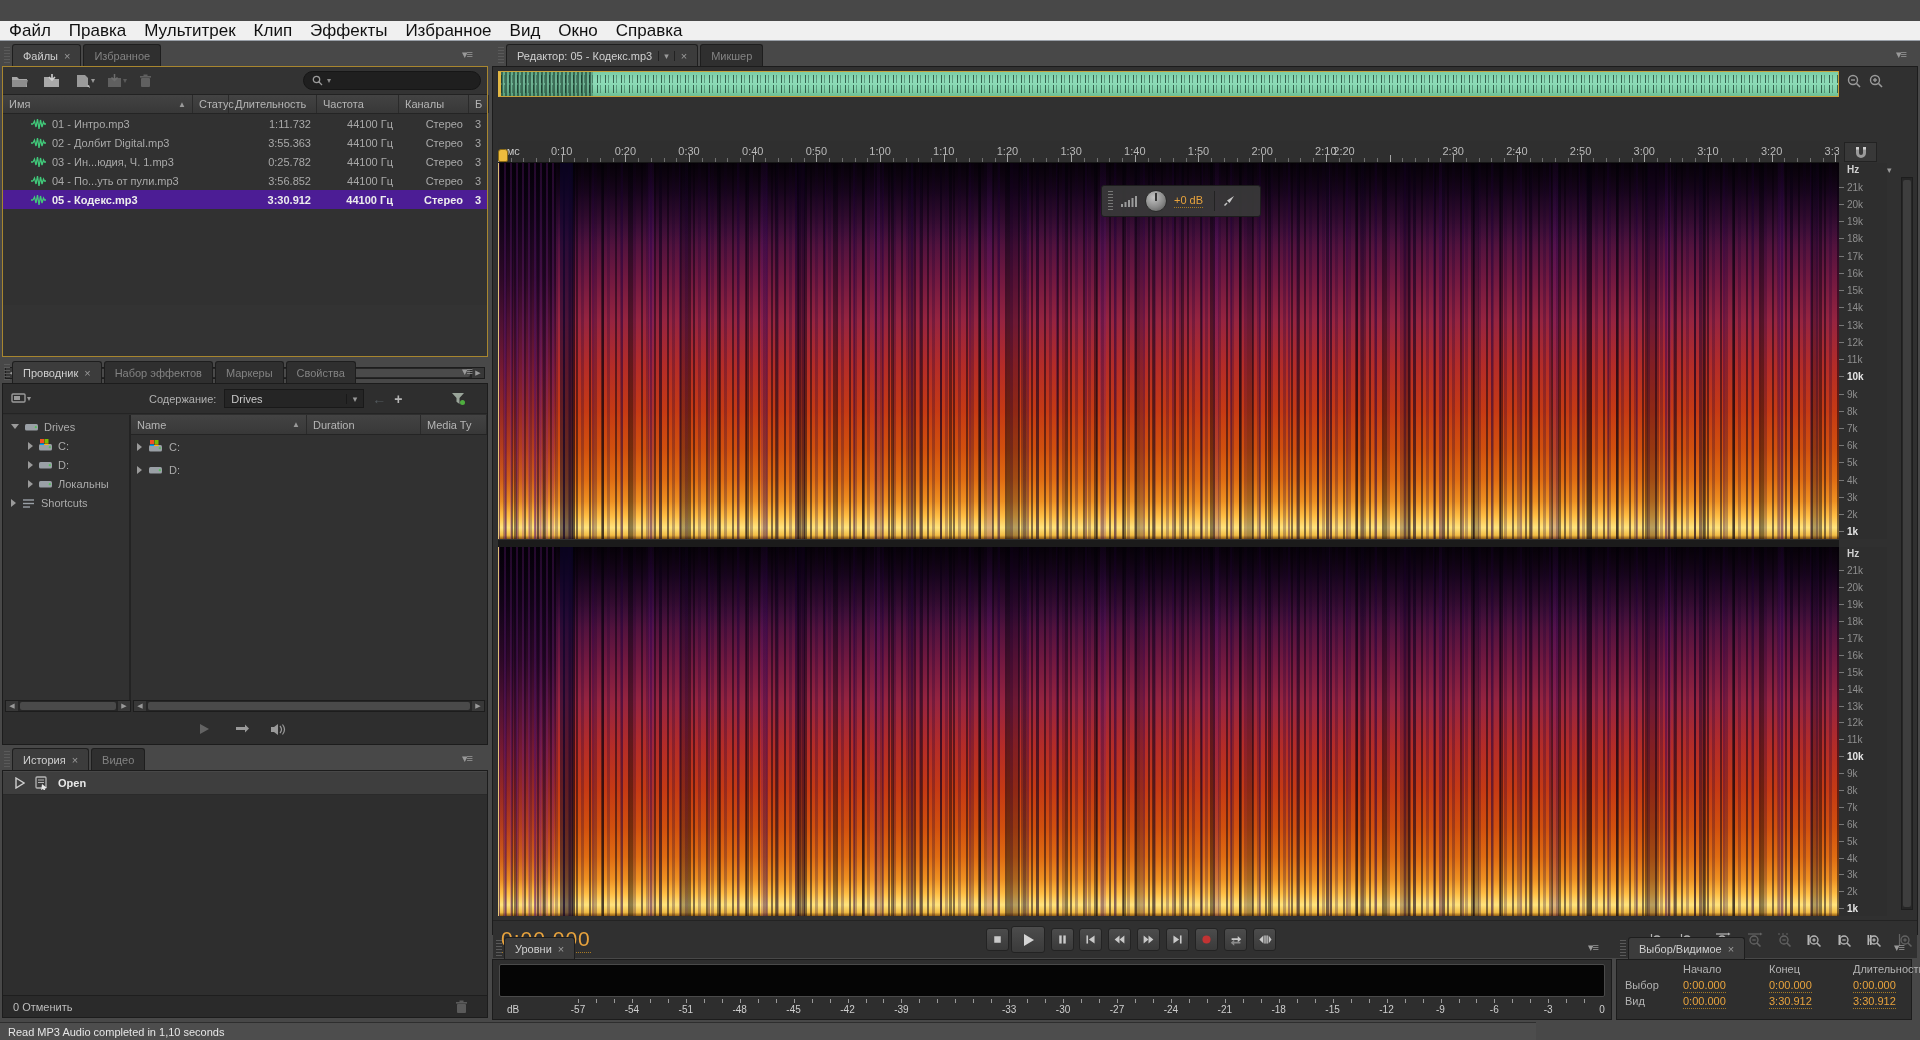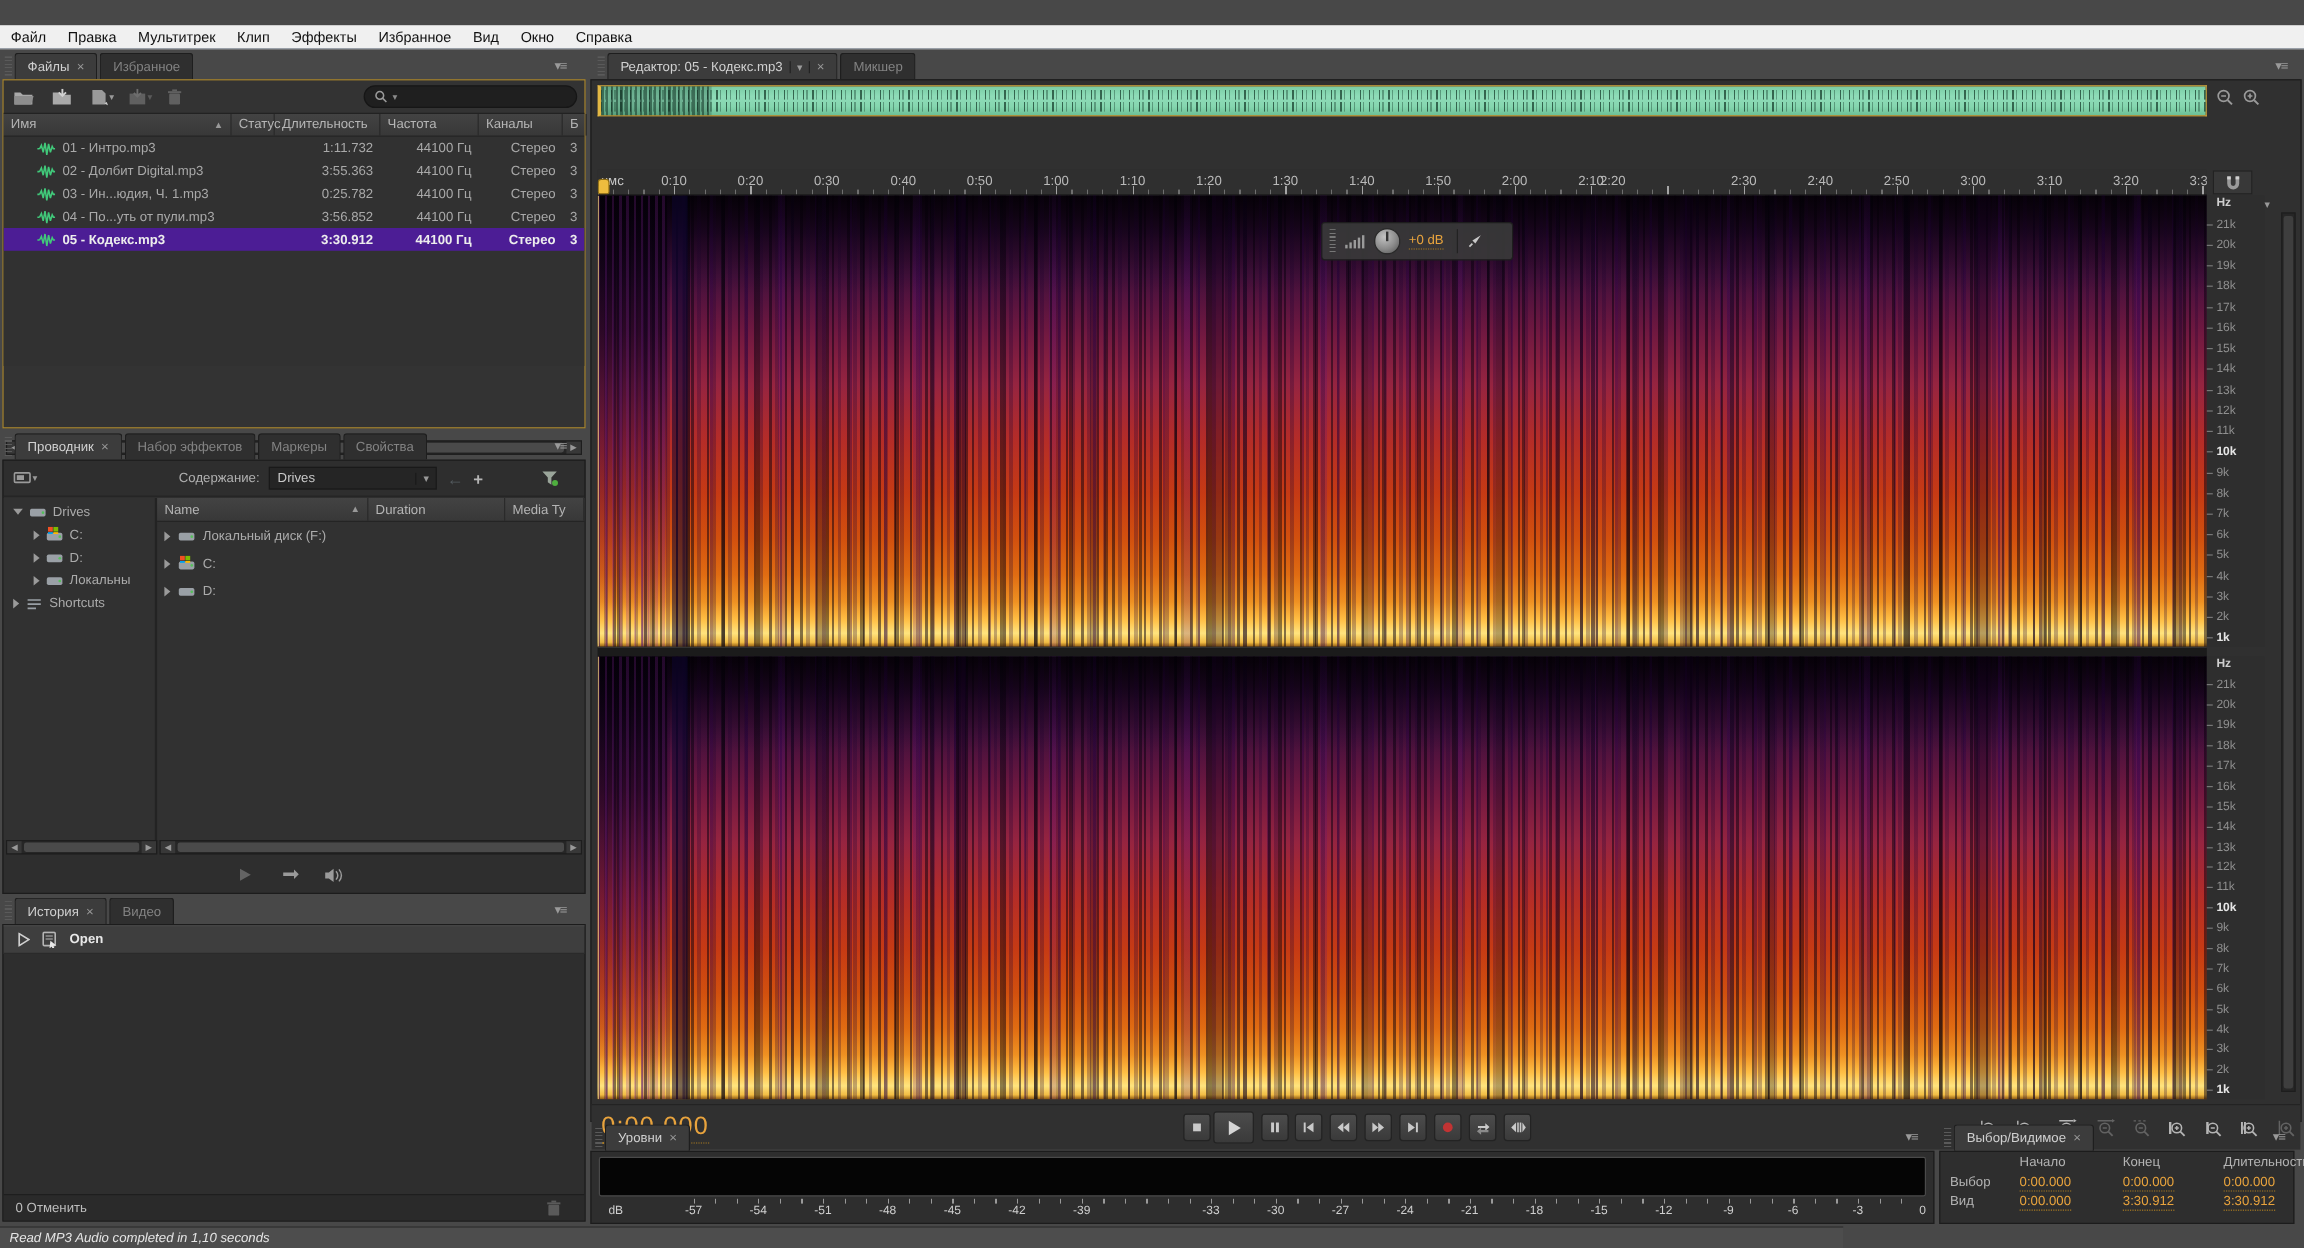--- a/index.html
+++ b/index.html
@@ -11,21 +11,21 @@
   .titlebar { position:absolute; left:0; top:0; width:1920px; height:21px;
     background:linear-gradient(180deg,#eef3f9,#d3dce8 50%,#c2cddc);
     border-bottom:1px solid #8f9db5; display:flex; align-items:center; color:#111; font-size:12px; }
   .app-logo { width:15px; height:15px; margin:0 6px 0 4px; background:#10282b; color:#2ec4b6;
     font-size:9px; font-weight:bold; display:flex; align-items:center; justify-content:center; border-radius:2px; }
   .win-btns { position:absolute; right:4px; top:0; display:flex; }
   .win-btn { width:26px; height:15px; margin-left:1px; border:1px solid #8e9bb0; border-top:none;
     border-radius:0 0 3px 3px; background:linear-gradient(180deg,#fdfeff,#ccd7e6);
     color:#3d4f6b; font-size:9px; display:flex; align-items:center; justify-content:center; }
   .menubar { position:absolute; left:0; top:21px; width:1920px; height:20px; background:#f0f0f0;
-    border-bottom:1px solid #9aa0a8; display:flex; align-items:center; color:#111; font-size:12px; }
+    border-bottom:1px solid #9aa0a8; display:flex; align-items:center; color:#111; font-size:17px; }
   .menu-item { padding:0 9px; height:100%; display:flex; align-items:center; }
 
   
   .tabstrip { position:absolute; height:22px; display:flex; align-items:flex-end; }
   .grip { width:6px; height:16px; margin-right:2px; align-self:center;
     background:repeating-linear-gradient(180deg,#5a5a5a 0 1px,transparent 1px 3px); }
   .tab { height:22px; padding:0 10px; display:flex; align-items:center; gap:6px;
     background:#2f2f2f; color:#838383; border:1px solid #1e1e1e; border-bottom:none;
     border-radius:3px 3px 0 0; margin-right:2px; white-space:nowrap; }
   .tab.active { background:#3c3c3c; color:#d0d0d0; }
@@ -167,21 +167,21 @@
   
   #selection-body { left:1616px; top:959px; width:296px; height:61px; }
   .selgrid { position:absolute; left:8px; top:3px; display:grid; grid-template-columns:58px 86px 84px 96px; row-gap:4px; }
   .selgrid .hdr { color:#b3b3b3; }
   .selgrid .rowlbl { color:#b3b3b3; }
   .selgrid .val { color:#e8a33d; }
   .selgrid .val span { border-bottom:1px dotted #a87a22; padding-bottom:1px; }
 
   
   .statusbar { position:absolute; left:0; top:1022px; width:1536px; height:18px; background:#4d4d4d;
-    border-top:1px solid #2e2e2e; display:flex; align-items:center; color:#e6e6e6;font-style:italic; }
+    border-top:1px solid #2e2e2e; display:flex; align-items:center; color:#e6e6e6; }
   .status-left { padding-left:8px; }
   .status-right { margin-left:auto; display:flex; height:100%; align-items:center; margin-right:26px; }
   .seg { border-left:1px solid #3a3a3a; padding:0 14px; white-space:nowrap; }
 
   svg { display:block; }
 </style>
 </head>
 <body>
 
 <div id="app">
@@ -461,34 +461,20 @@
             <span>Shortcuts</span>
           </div>
         </div>
       <div class="tablepane">
         <div class="bgrid fheader" id="browser-header" style="height:20px;">
             <div class="cell">Name<span class="sort">▲</span></div>
             <div class="cell">Duration</div>
             <div class="cell">Media Ty</div>
           </div>
         <div id="browser-rows">
-            <div class="bgrid brow">
-              <div class="cell">
-                <span class="tri closed"></span>
-                <span>
-                  <svg width="15" height="12" viewBox="0 0 15 12">
-                    <rect x="1" y="3" width="13" height="6.5" rx="1.5" fill="#9aa0a6"></rect>
-                    <circle cx="11.8" cy="6.2" r="1.1" fill="#55c05a"></circle>
-                  </svg>
-                </span>
-                <span>Локальный диск  (F:)</span>
-              </div>
-              <div class="cell"></div>
-              <div class="cell"></div>
-            </div>
             <div class="bgrid brow">
               <div class="cell">
                 <span class="tri closed"></span>
                 <span>
                   <svg width="15" height="13" viewBox="0 0 15 13">
                     <rect x="1" y="5" width="13" height="6.5" rx="1.5" fill="#9aa0a6"></rect>
                     <circle cx="11.8" cy="8.2" r="1.1" fill="#55c05a"></circle>
                     <rect x="2" y="0" width="4" height="4" fill="#f25022"></rect>
                     <rect x="6.5" y="0" width="4" height="4" fill="#7fba00"></rect>
                     <rect x="2" y="4.5" width="4" height="1.5" fill="#00a4ef"></rect>

